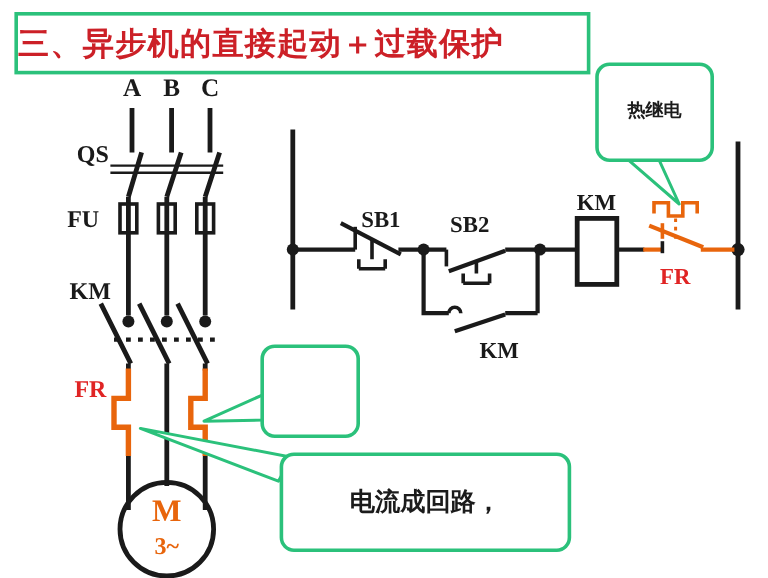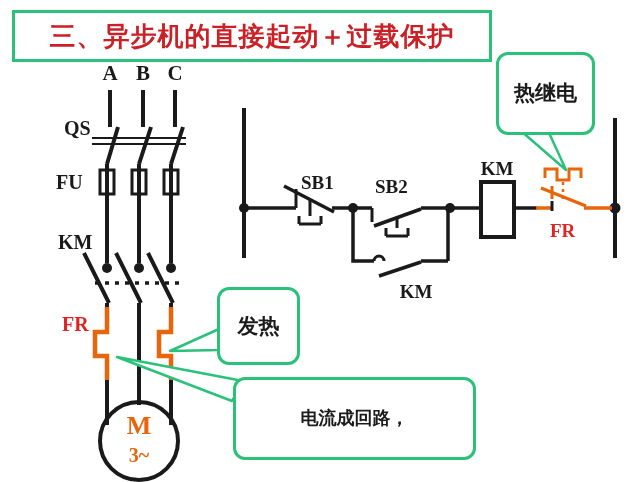--- a/index.html
+++ b/index.html
@@ -23,31 +23,31 @@
   .owt{stroke:var(--orange);stroke-width:3;fill:none;}
   .odot{stroke:var(--orange);stroke-width:2.5;fill:none;stroke-dasharray:3 4;}
   .node{fill:var(--black);stroke:none;}
   .tail{fill:#fff;stroke:var(--green);stroke-width:2.5;stroke-linejoin:round;}
   text{font-family:"Liberation Serif", serif;font-weight:bold;}
   .blk{fill:var(--black);} .red{fill:var(--red-label);} .org{fill:var(--orange);}
   
   .titlebox{
     position:absolute;left:12px;top:10px;width:474px;height:46px;
     border:3px solid var(--green);background:#fff;display:flex;
-    align-items:center;justify-content:center;
+    align-items:center;justify-content:flex-start;
     color:var(--red-title);font-size:26px;font-weight:bold;letter-spacing:1px;
   }
   .callout{
     position:absolute;border:3px solid var(--green);border-radius:12px;
     background:#fff;display:flex;flex-direction:column;align-items:center;
     justify-content:center;color:#1b1b1b;font-weight:bold;
   }
-  .co-thermal{left:496px;top:52px;width:93px;height:77px;font-size:21px;line-height:1.5;}
+  .co-thermal{left:496px;top:52px;width:93px;height:77px;font-size:15px;line-height:1.5;}
   .co-heating{left:217px;top:287px;width:77px;height:72px;font-size:21px;line-height:1.45;}
-  .co-loop{left:233px;top:377px;width:237px;height:77px;font-size:18px;line-height:1.7;}
+  .co-loop{left:233px;top:377px;width:237px;height:77px;font-size:21px;line-height:1.7;}
 </style>
 </head>
 <body>
 
 <div id="stage">
 
   <svg id="circuit" width="640" height="482" viewBox="0 0 640 482">
 
     <g>
 
@@ -157,20 +157,19 @@
 
   <div class="titlebox">
     <span>三、异步机的直接起动＋过载保护</span>
   </div>
 
   <div class="callout co-thermal">
     <span>热继电</span>
   </div>
 
   <div class="callout co-heating">
-    <span>发热</span>
   </div>
 
   <div class="callout co-loop">
     <span>电流成回路，</span>
   </div>
 
 </div>
 
 </body></html>

